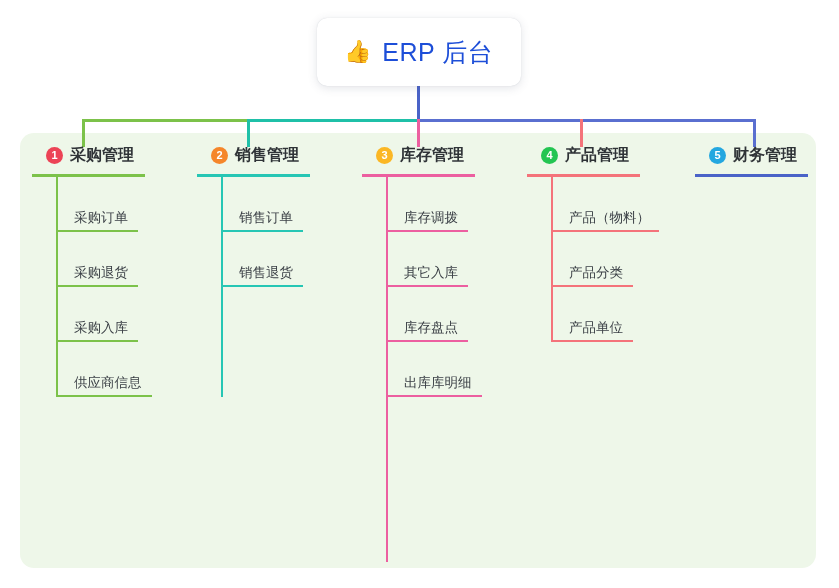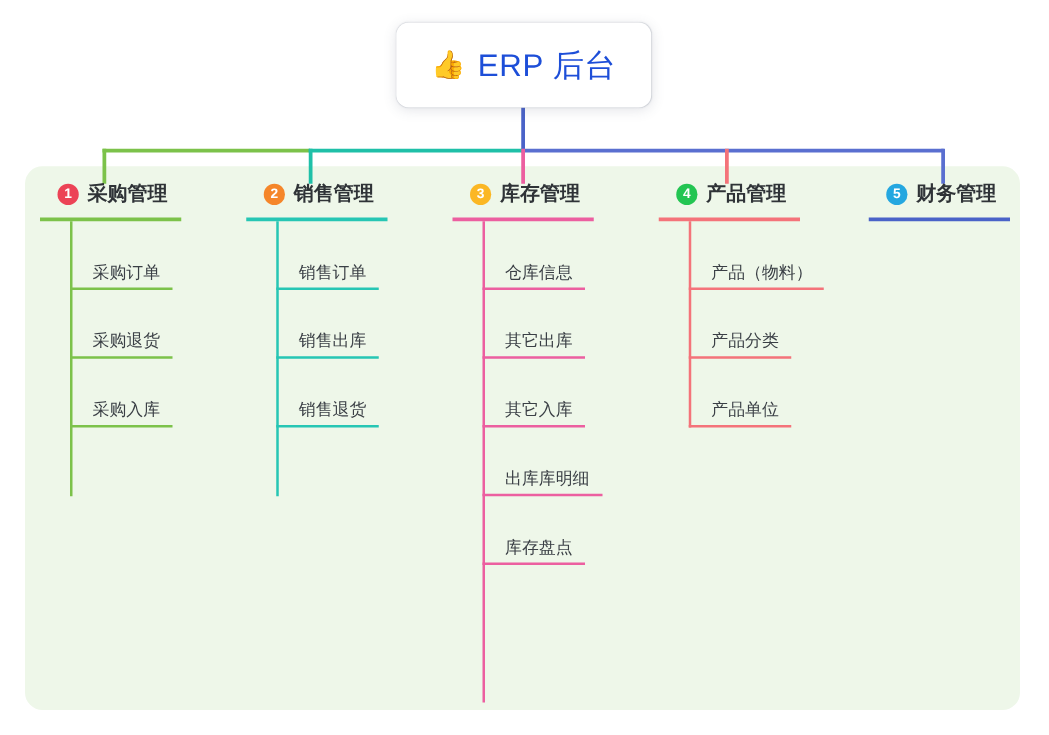--- a/index.html
+++ b/index.html
@@ -170,72 +170,68 @@
           <div class="item-rule" style="background: rgb(124, 194, 74); width: 82px;"></div>
         </div>
         <div class="item">
           <span class="item-label">采购退货</span>
           <div class="item-rule" style="background: rgb(124, 194, 74); width: 82px;"></div>
         </div>
         <div class="item">
           <span class="item-label">采购入库</span>
           <div class="item-rule" style="background: rgb(124, 194, 74); width: 82px;"></div>
         </div>
+        <div class="item">
+          <span class="item-label">供应商信息</span>
+          <div class="item-rule" style="background: rgb(124, 194, 74); width: 96px;"></div>
+        </div>
       </div>
     </div>
     <div class="column" style="left: 197px;">
       <div class="col-head">
         <span class="badge" style="background: rgb(245, 134, 42);">2</span>
         <span class="col-title">销售管理</span>
       </div>
       <div class="col-rule" style="background: rgb(38, 198, 180); width: 113px;"></div>
       <div class="items">
         <div class="spine" style="background: rgb(38, 198, 180); height: 220px;"></div>
         <div class="item">
           <span class="item-label">销售订单</span>
           <div class="item-rule" style="background: rgb(38, 198, 180); width: 82px;"></div>
         </div>
         <div class="item">
-          <span class="item-label">销售出库</span>
-          <div class="item-rule" style="background: rgb(38, 198, 180); width: 82px;"></div>
-        </div>
-        <div class="item">
           <span class="item-label">销售退货</span>
           <div class="item-rule" style="background: rgb(38, 198, 180); width: 82px;"></div>
         </div>
       </div>
     </div>
     <div class="column" style="left: 362px;">
       <div class="col-head">
         <span class="badge" style="background: rgb(251, 183, 36);">3</span>
         <span class="col-title">库存管理</span>
       </div>
       <div class="col-rule" style="background: rgb(236, 95, 160); width: 113px;"></div>
       <div class="items">
         <div class="spine" style="background: rgb(236, 95, 160); height: 385px;"></div>
         <div class="item">
-          <span class="item-label">仓库信息</span>
-          <div class="item-rule" style="background: rgb(236, 95, 160); width: 82px;"></div>
-        </div>
-        <div class="item">
-          <span class="item-label">其它出库</span>
+          <span class="item-label">库存调拨</span>
           <div class="item-rule" style="background: rgb(236, 95, 160); width: 82px;"></div>
         </div>
         <div class="item">
           <span class="item-label">其它入库</span>
           <div class="item-rule" style="background: rgb(236, 95, 160); width: 82px;"></div>
         </div>
         <div class="item">
+          <span class="item-label">库存盘点</span>
+          <div class="item-rule" style="background: rgb(236, 95, 160); width: 82px;"></div>
+        </div>
+        <div class="item">
           <span class="item-label">出库库明细</span>
           <div class="item-rule" style="background: rgb(236, 95, 160); width: 96px;"></div>
         </div>
-        <div class="item">
-          <span class="item-label">库存盘点</span>
-          <div class="item-rule" style="background: rgb(236, 95, 160); width: 82px;"></div>
-        </div>
       </div>
     </div>
     <div class="column" style="left: 527px;">
       <div class="col-head">
         <span class="badge" style="background: rgb(35, 197, 82);">4</span>
         <span class="col-title">产品管理</span>
       </div>
       <div class="col-rule" style="background: rgb(244, 115, 122); width: 113px;"></div>
       <div class="items">
         <div class="spine" style="background: rgb(244, 115, 122); height: 165px;"></div>

